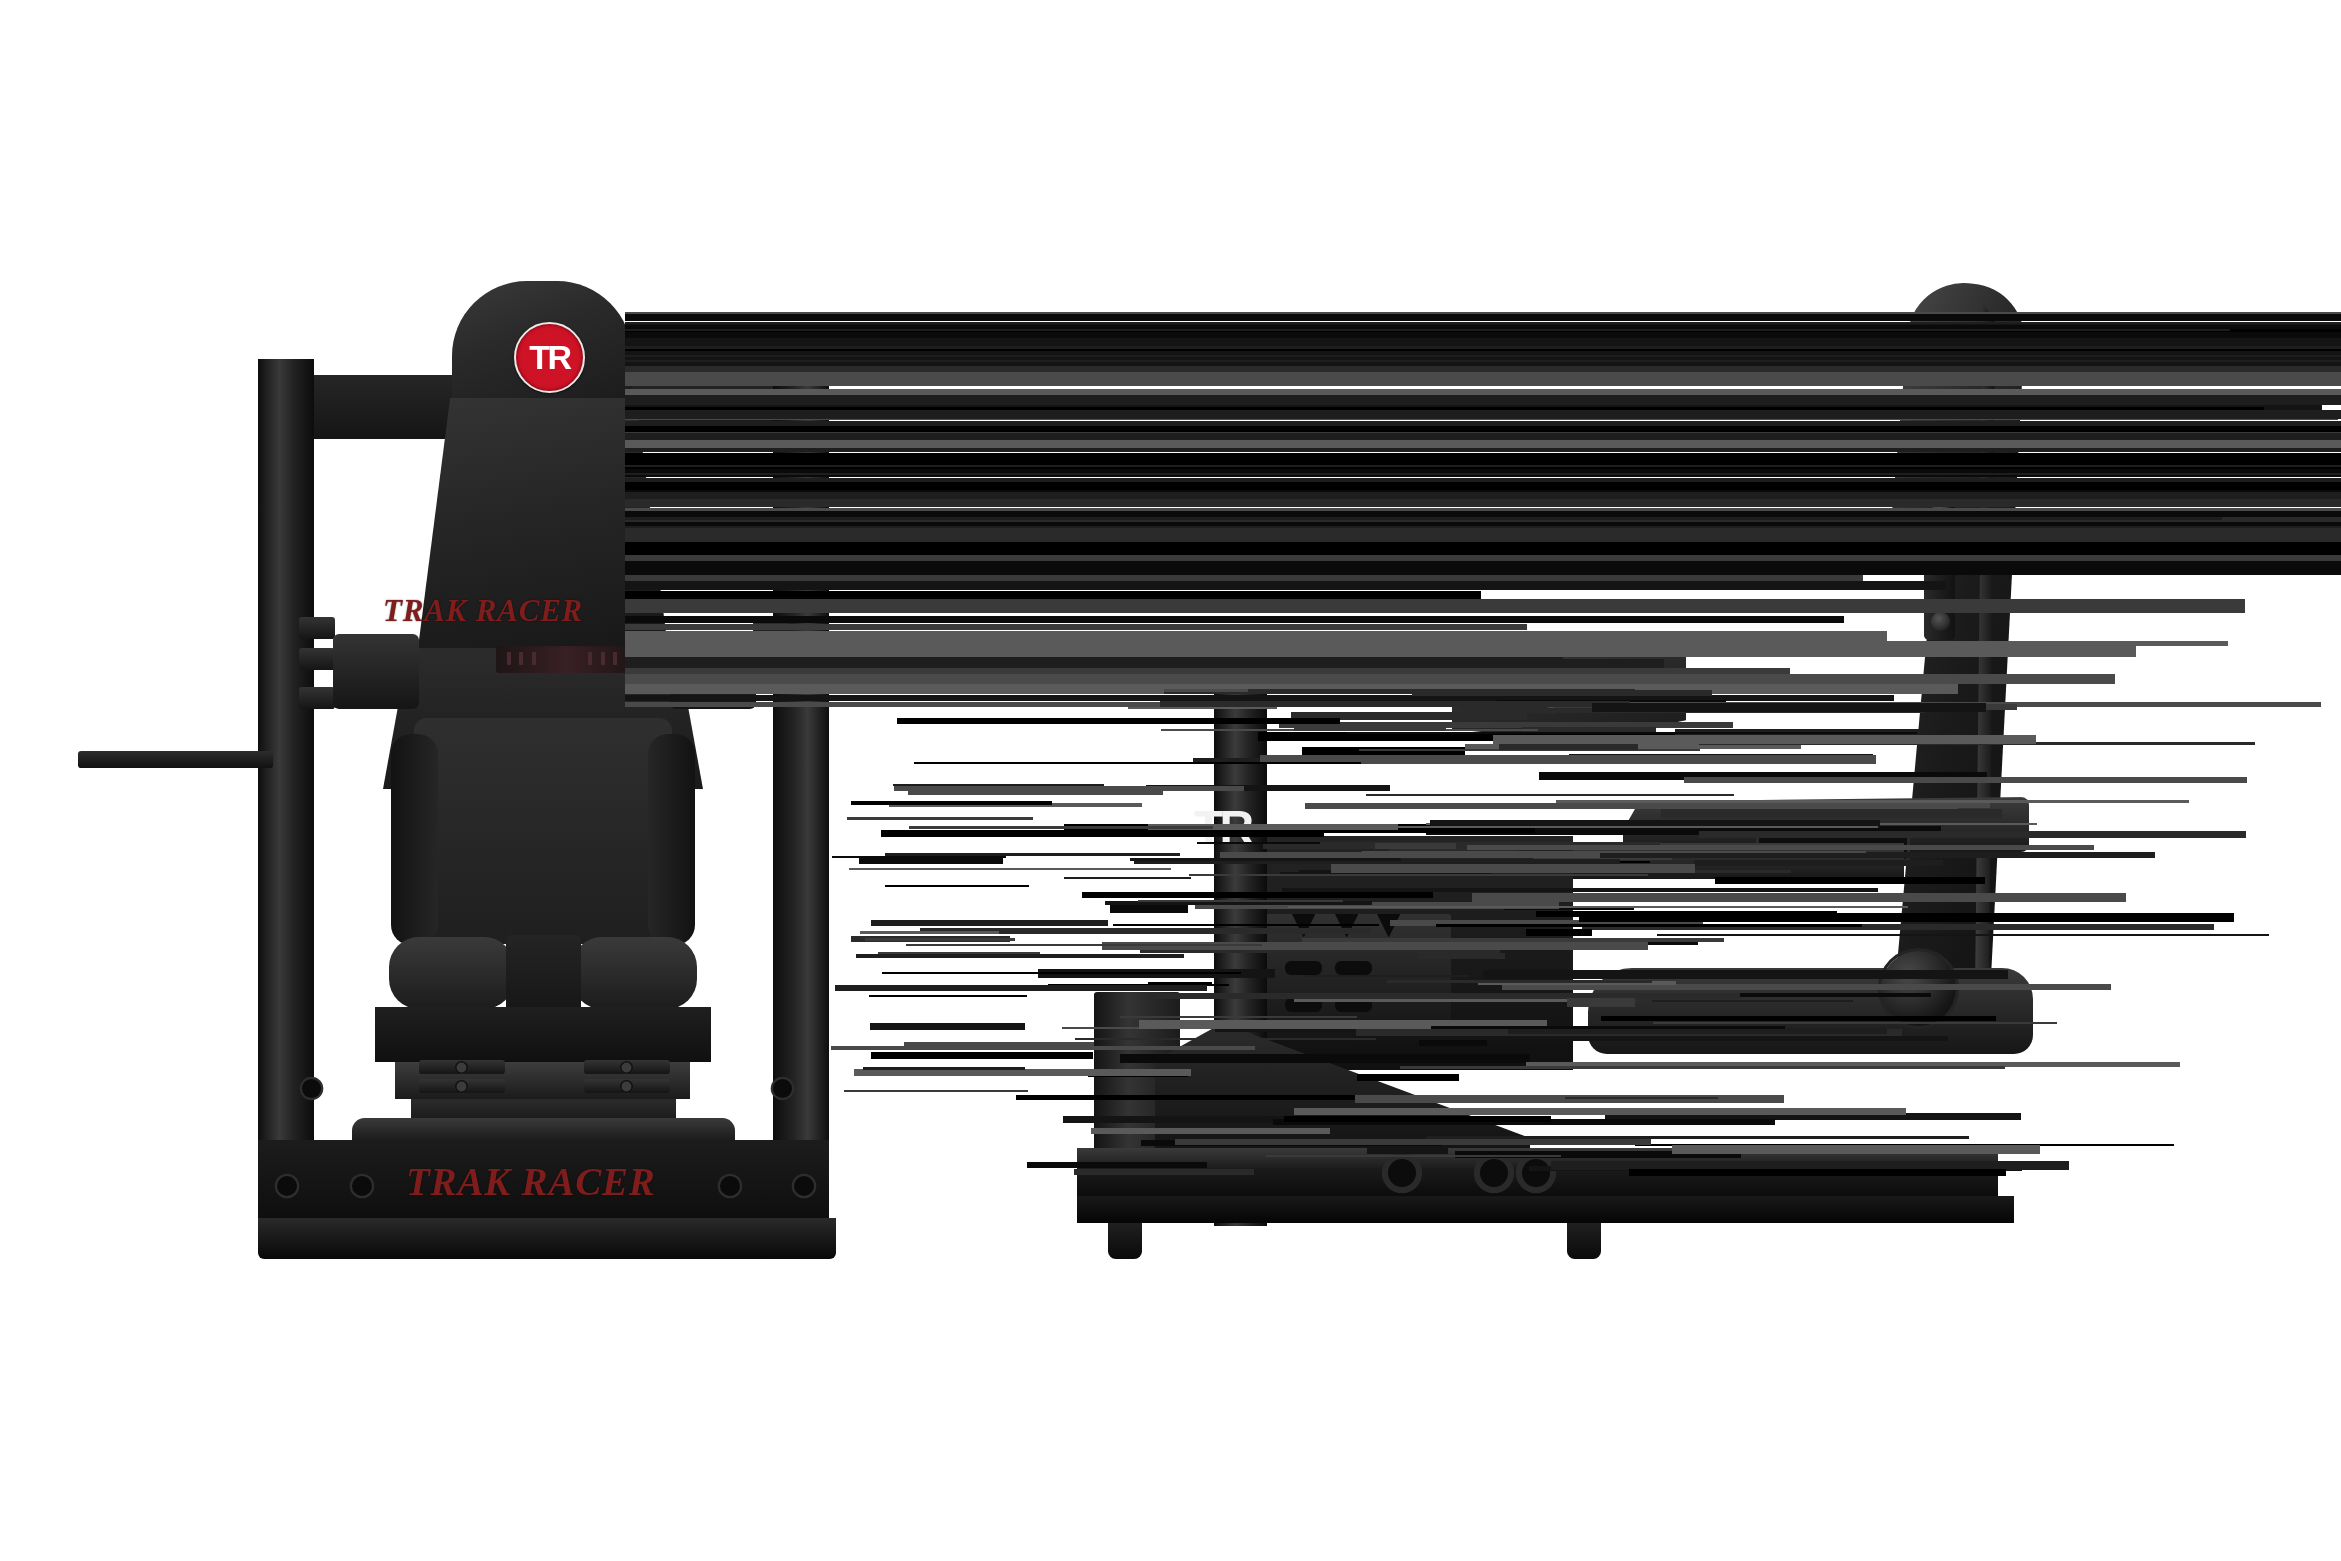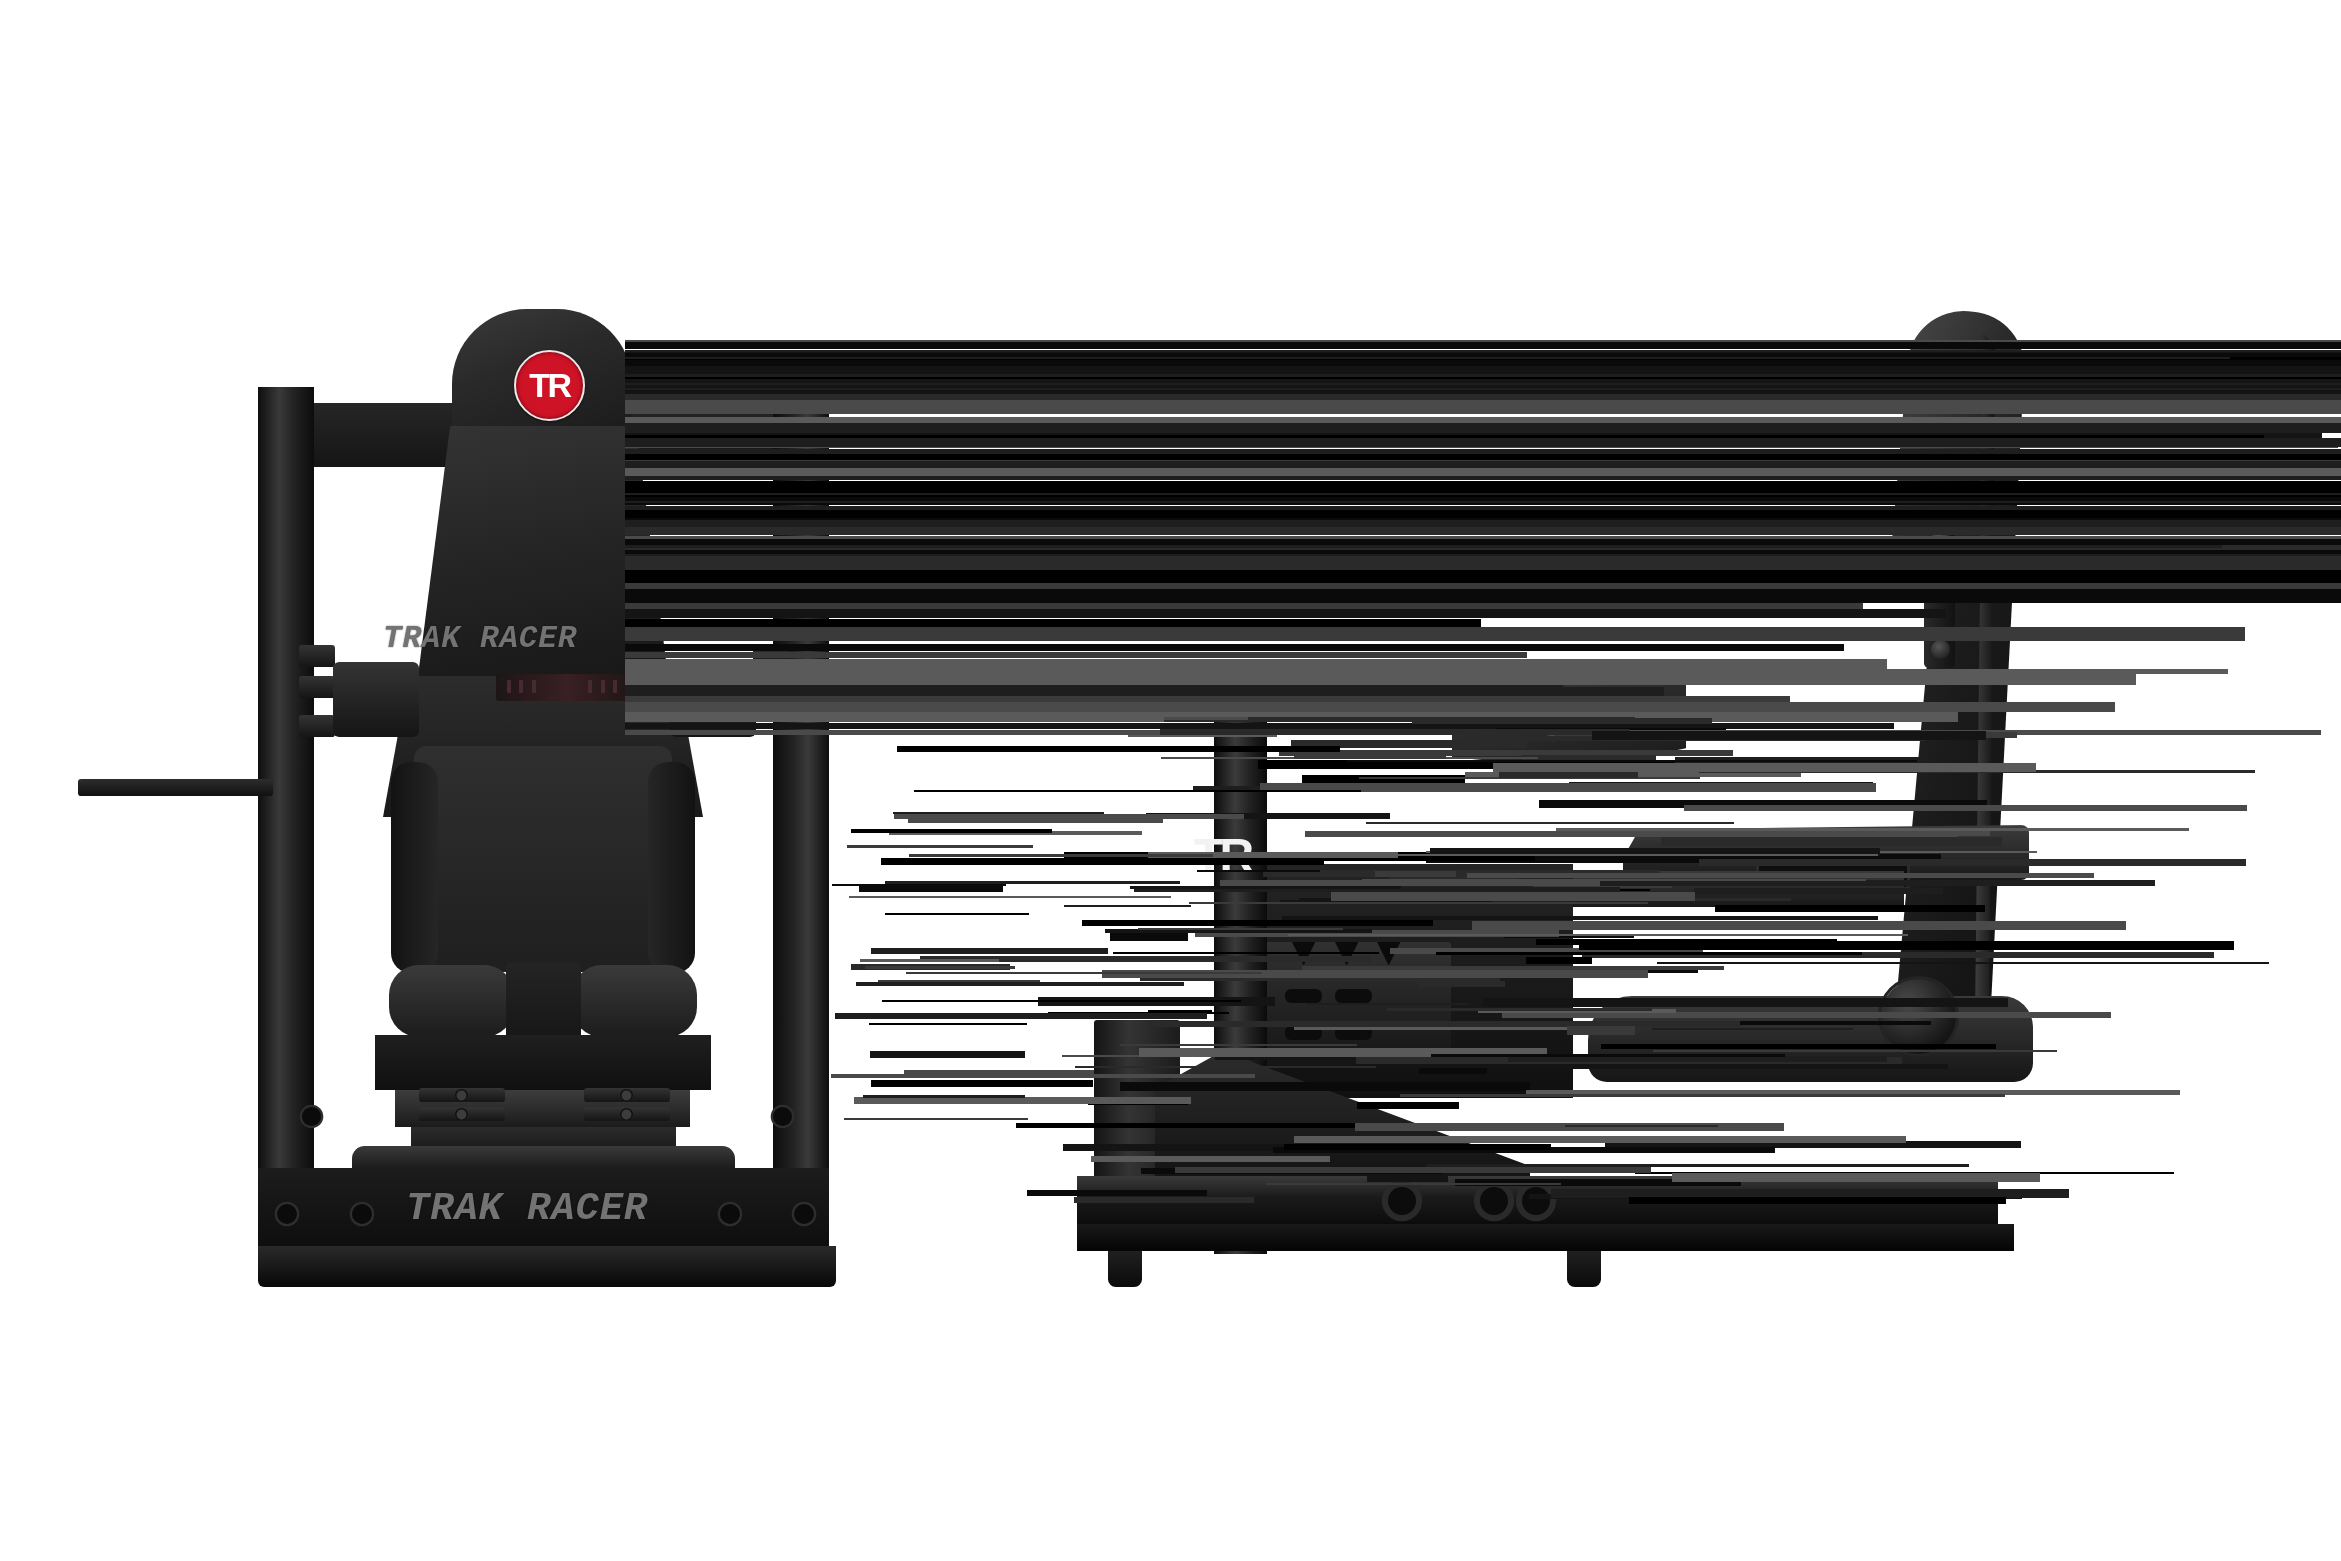--- a/index.html
+++ b/index.html
@@ -1,28 +1,28 @@
 <!DOCTYPE html>
 <html style="font-size:12.5px"><head>
 <meta charset="utf-8">
 <title>Trak Racer Rig</title>
 <style>
   html,body{margin:0;padding:0;background:#ffffff;}
   body{width:2342px;height:1561px;position:relative;overflow:hidden;
        font-family:"Liberation Sans",sans-serif;}
-  .stage{position:absolute;inset:0;background:#ffffff;margin-top:28px;}
+  .stage{position:absolute;inset:0;background:#ffffff;}
 
   
   .abs{position:absolute;}
 
   
   .brand{
-    color:#737373;font-weight:bold;font-style:italic;
+    color:#7f1d1d;font-weight:bold;font-style:italic;
     letter-spacing:0.8px;white-space:nowrap;
-    font-family:Liberation Mono, monospace;
+    font-family:Liberation Serif, serif;
     text-shadow:0 0 1.6px rgba(0,0,0,.6);
     text-align:center;
   }
   .brand-seat{font-size:31px;}
   .brand-base{font-size:39px;}
 
   
   .tr-badge{
     width:67px;height:67px;border-radius:50%;
     background:#cf1326;

